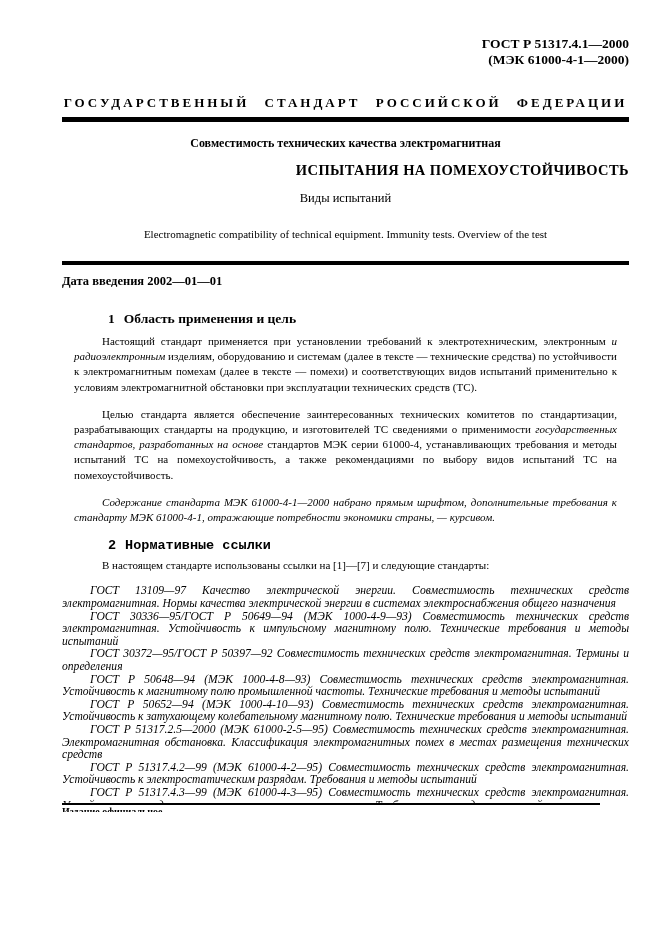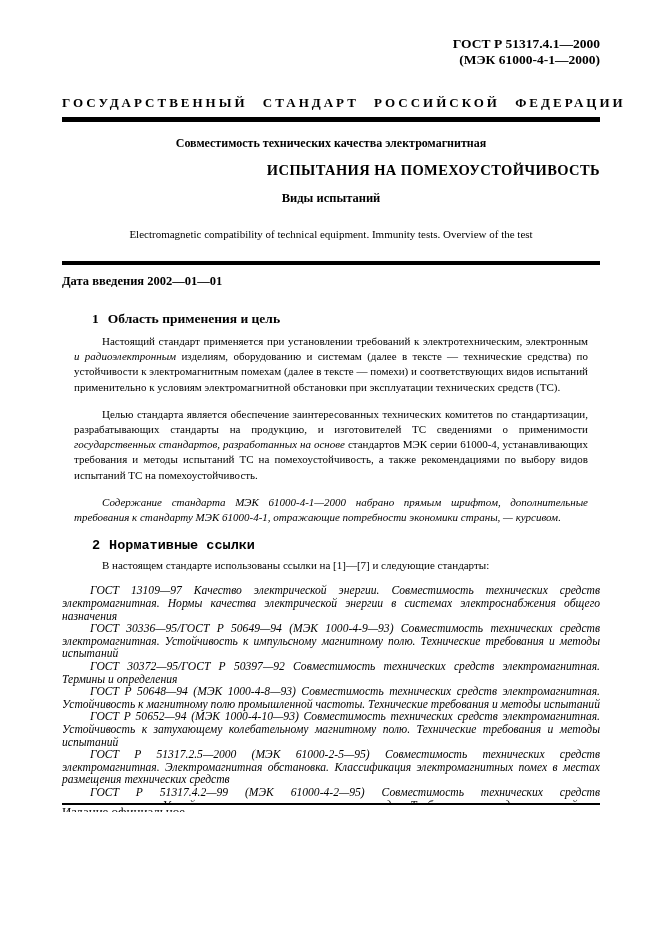--- a/index.html
+++ b/index.html
@@ -4,21 +4,21 @@
 <style>
   html, body { margin: 0; padding: 0; background: #ffffff; }
   .page {
     position: relative;
     width: 661px;
     height: 812px;
     background: #ffffff;
     color: #000000;
     font-family: "Liberation Serif", "DejaVu Serif", serif;
     box-sizing: border-box;
-    padding: 36px 61px 0 62px;
+    padding: 36px 32px 0 62px;
     overflow: hidden;
   }
   .doc-number {
     text-align: right;
     font-weight: bold;
     font-size: 13.5px;
     line-height: 15.5px;
   }
   .fed-title {
     margin-top: 28px;
@@ -44,38 +44,38 @@
     margin-top: 12px;
     text-align: right;
     font-weight: bold;
     font-size: 14.5px;
     line-height: 17px;
     letter-spacing: 0.4px;
   }
   .subtitle-ru {
     margin-top: 12px;
     text-align: center;
-    font-weight: bold;
+    font-weight: normal;
     font-size: 12.5px;
     line-height: 14px;
   }
   .title-en {
     margin-top: 23px;
     text-align: center;
     font-size: 11px;
     line-height: 13px;
   }
   .intro-date {
     margin-top: 9px;
     font-weight: bold;
     font-size: 12.5px;
     line-height: 14px;
   }
   .sec-heading {
-    margin: 22px 0 0 30px;
+    margin: 22px 0 0 46px;
     font-weight: bold;
     font-size: 13.5px;
     line-height: 17px;
   }
   .sec-heading.second { margin-top: 8px; font-family: Liberation Mono, monospace; }
   .sec-num { margin-right: 9px; }
   .body-p {
     margin: 12px;
     font-size: 11px;
     line-height: 15.2px;
@@ -96,22 +96,22 @@
   .footer {
     position: absolute;
     left: 62px;
     right: 61px;
     top: 803px;
     bottom: 0;
     background: #ffffff;
   }
   .footer-rule { height: 2px; }
   .edition {
-    font-weight: normal;
-    font-size: 13px;
+    font-weight: bold;
+    font-size: 10px;
     line-height: 13px;
   }
   .page-num {
     margin-top: 11px;
     text-align: right;
     font-size: 12px;
     line-height: 14px;
   }
 </style>
 </head>

